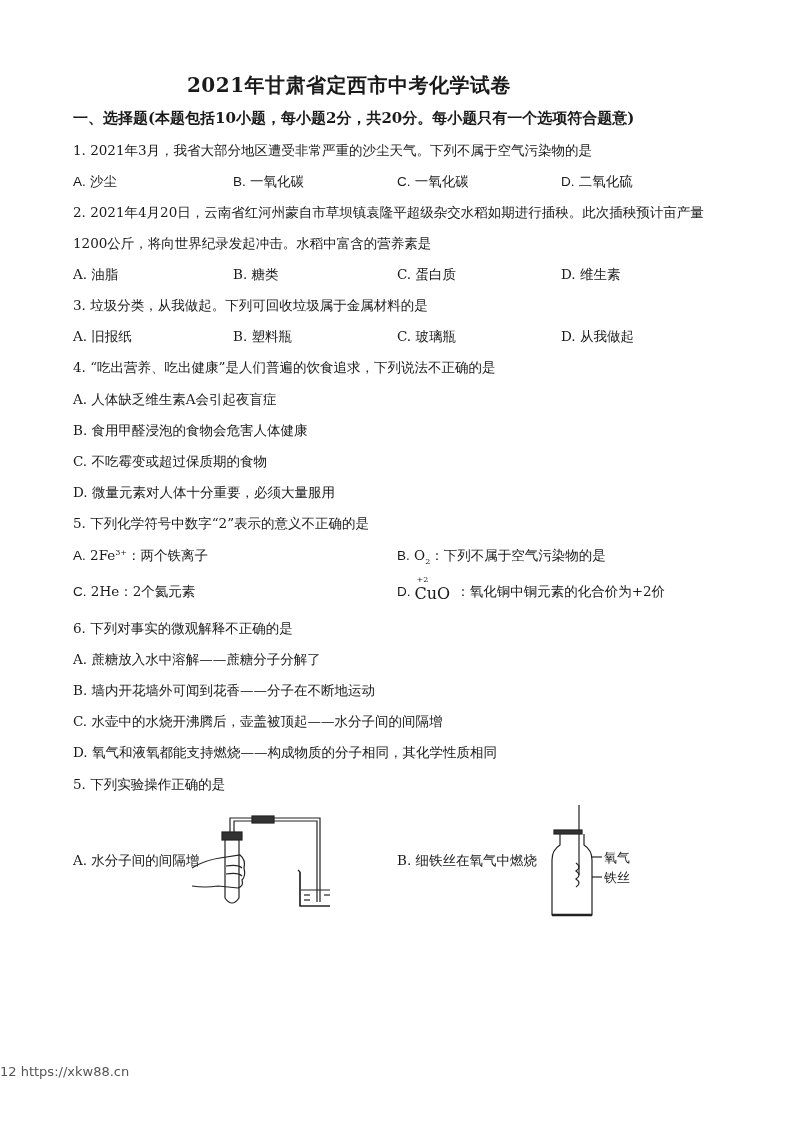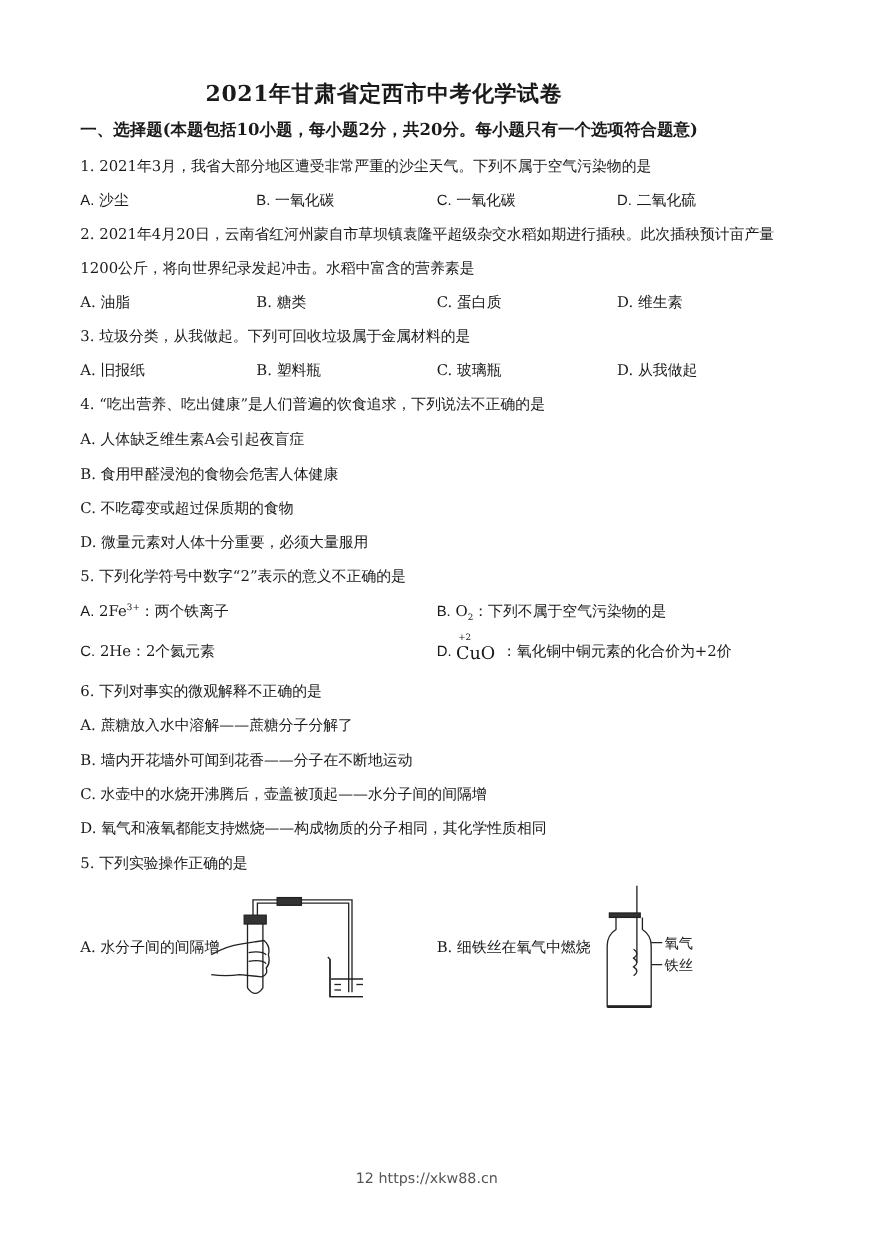--- a/index.html
+++ b/index.html
@@ -8,21 +8,21 @@
   .title { position: absolute; top: 72px; left: 0; width: 698px; text-align: center;
            font-size: 20px; font-weight: bold; letter-spacing: 0.5px; }
   .section { position: absolute; left: 73px; top: 109px; font-size: 15px; font-weight: bold; }
   .line { position: absolute; left: 73px; font-size: 13.5px; white-space: nowrap; }
   .opt { position: absolute; font-size: 13.5px; white-space: nowrap; }
   .optlbl { font-family: "Liberation Sans", sans-serif; }
   sup, sub { font-size: 8px; }
   .cuo { display: inline-block; position: relative; font-size: 16px; margin: 0 6px 0 4px; vertical-align: -3px; }
   .cuo .val { position: absolute; top: -9px; left: 2px; font-size: 8px; }
   .fig { position: absolute; }
-  .footer { position: absolute; top: 1064px; left: 0; width: 776px; text-align: center;
+  .footer { position: absolute; top: 1064px; left: 0; width: 776px; 
             font-family: "DejaVu Sans", sans-serif; font-size: 13px; color: #555; }
 </style>
 </head>
 <body>
 
 <div class="title">2021年甘肃省定西市中考化学试卷</div>
 <div class="section">一、选择题(本题包括10小题，每小题2分，共20分。每小题只有一个选项符合题意)</div>
 
 <div class="line" style="top:142px">1. 2021年3月，我省大部分地区遭受非常严重的沙尘天气。下列不属于空气污染物的是</div>
 <div class="opt" style="left:73px;top:173px"><span class="optlbl">A.</span> <span>沙尘</span></div>

